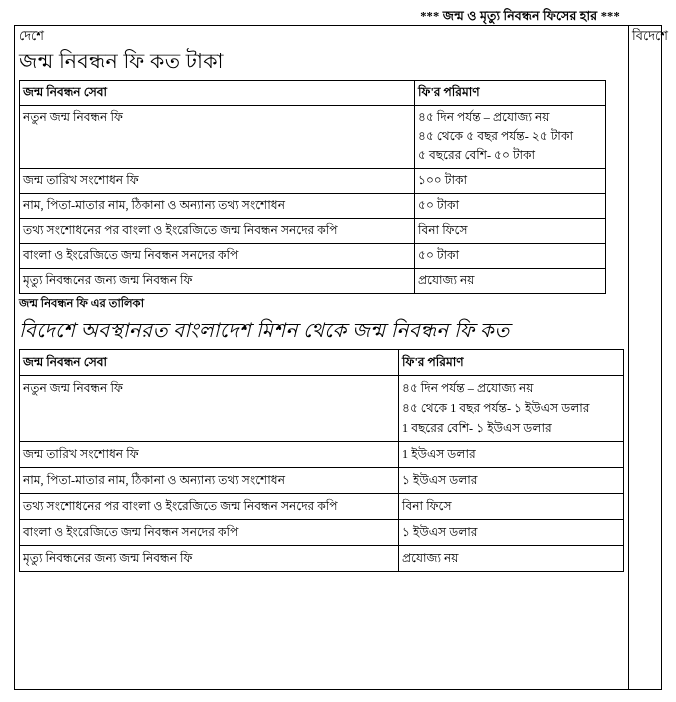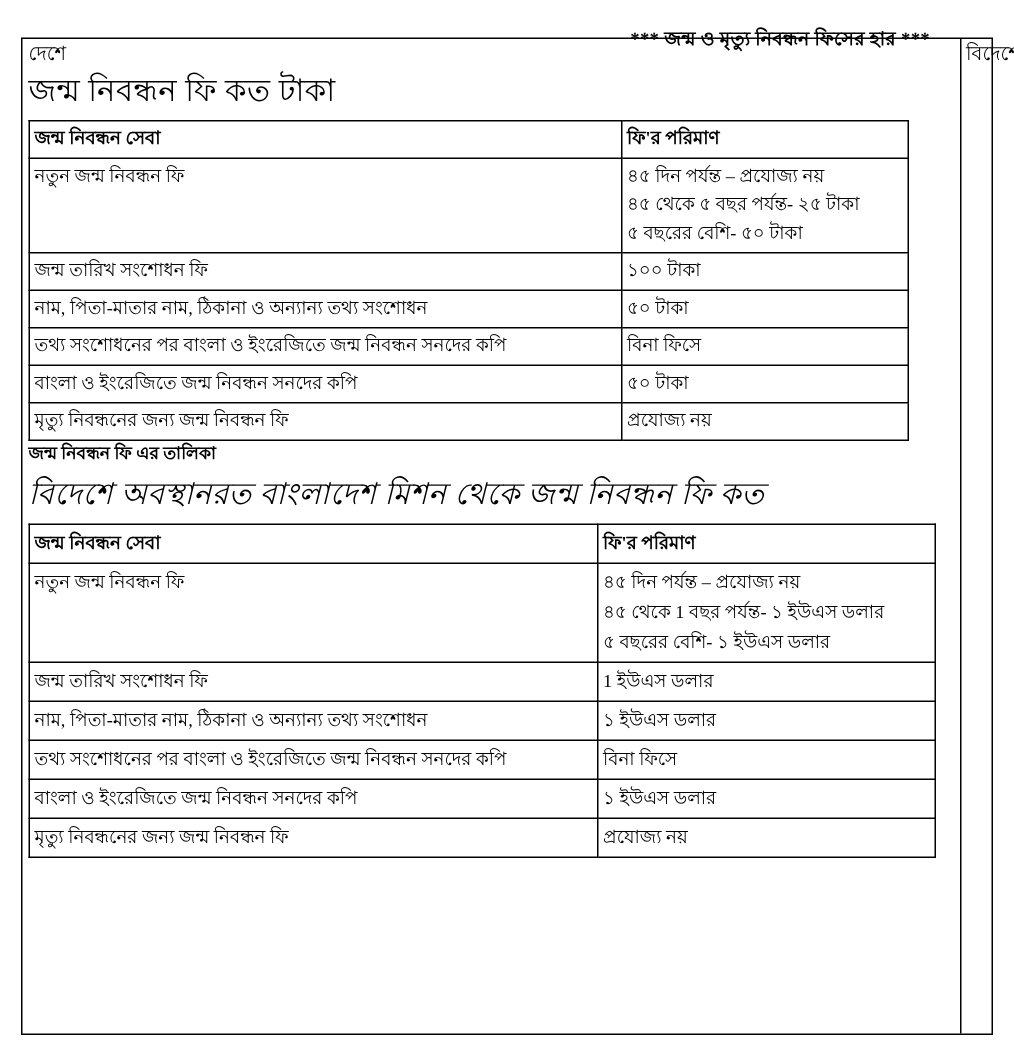--- a/index.html
+++ b/index.html
@@ -12,21 +12,21 @@
     height: 702px;
     position: relative;
     font-family: "Liberation Serif", "DejaVu Serif", serif;
     color: #000000;
     overflow: hidden;
   }
 
   
   .doc-title {
     position: absolute;
-    top: 18px;
+    top: 8px;
     left: 0;
     width: 620px;
     text-align: right;
     font-size: 12.5px;
     font-weight: bold;
     letter-spacing: 0.2px;
     line-height: 16px;
     white-space: nowrap;
   }
 
@@ -85,21 +85,21 @@
     font-size: 11.5px;
     line-height: 15px;
     font-weight: bold;
     padding: 2px 0 1px 4px;
   }
 
   
   table.fee-table {
     border-collapse: collapse;
     table-layout: fixed;
-    margin: 0 16px 0 4px;
+    margin: 0 4px 0 4px;
     font-size: 12.2px;
   }
   table.fee-table.t1 { width: 572px; }
   table.fee-table.t2 { width: 590px; }
 
   table.fee-table td {
     border: 1.1px solid #000;
     vertical-align: top;
     padding: 2px 3px 3px 3px;
     line-height: 19px;
@@ -192,21 +192,21 @@
         <tr>
           <td class="svc head-cell">জন্ম নিবন্ধন সেবা</td>
           <td class="amt head-cell">ফি'র পরিমাণ</td>
         </tr>
 
         <tr>
           <td class="svc">নতুন জন্ম নিবন্ধন ফি</td>
           <td class="amt">
             <span class="amt-line">৪৫ দিন পর্যন্ত – প্রযোজ্য নয়</span>
             <span>৪৫ থেকে 1 বছর পর্যন্ত- ১ ইউএস ডলার</span>
-            <span class="amt-line">৫ বছরের বেশি- ১ ইউএস ডলার</span>
+            <span class="amt-line">1 বছরের বেশি- ১ ইউএস ডলার</span>
           </td>
         </tr>
 
         <tr>
           <td class="svc">জন্ম তারিখ সংশোধন ফি</td>
           <td class="amt">1 ইউএস ডলার</td>
         </tr>
 
         <tr>
           <td class="svc">নাম, পিতা-মাতার নাম, ঠিকানা ও অন্যান্য তথ্য সংশোধন</td>

